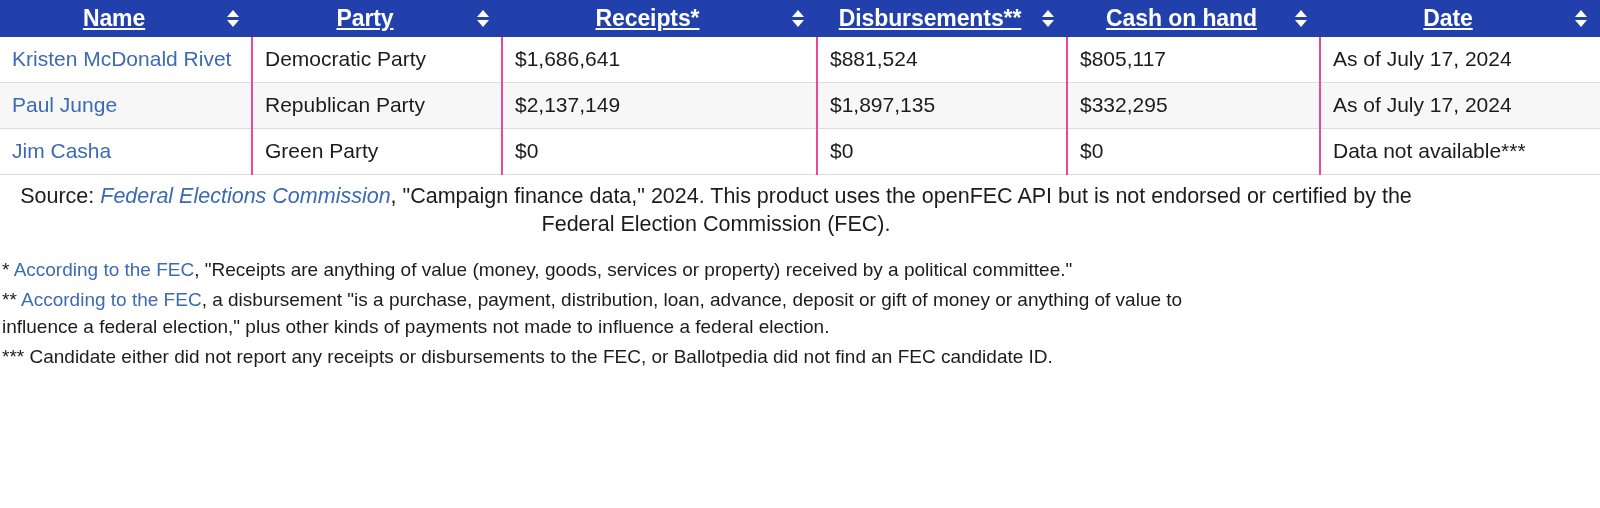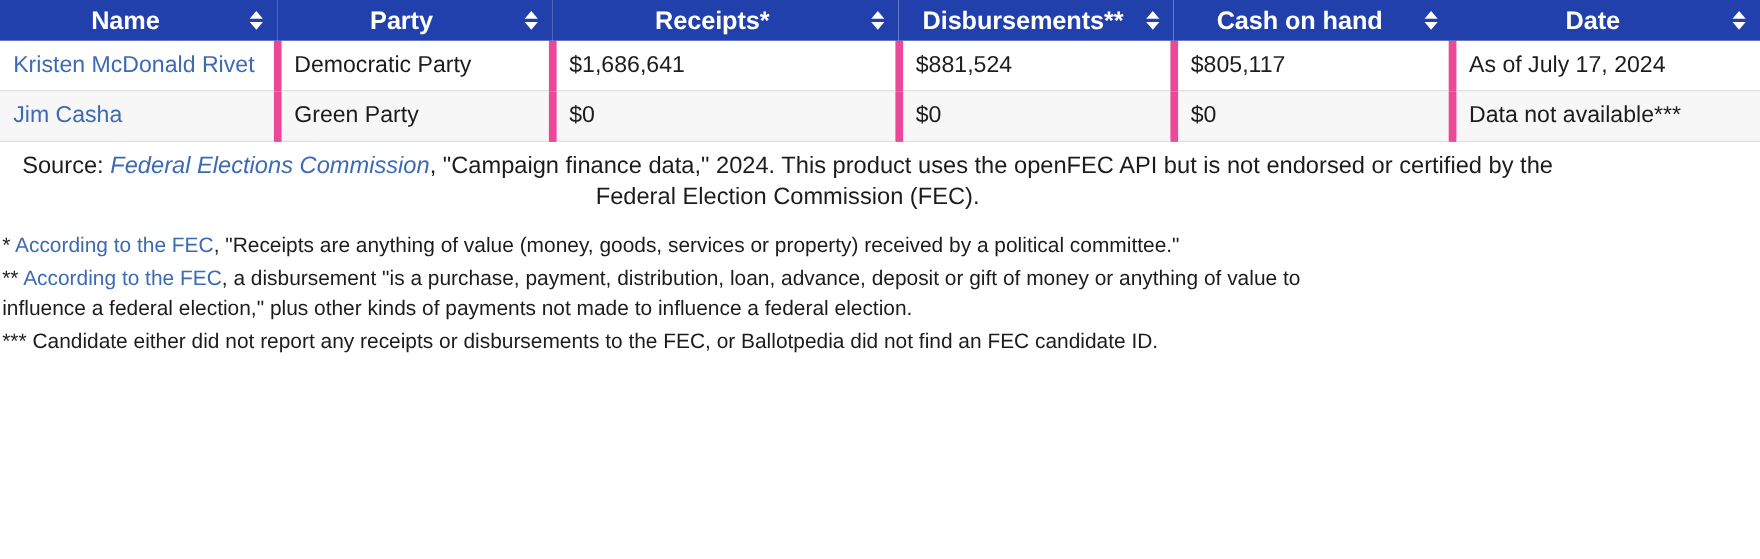--- a/index.html
+++ b/index.html
@@ -44,20 +44,21 @@
   .th-inner {
     display: flex;
     align-items: center;
     justify-content: center;
     gap: 0;
     width: 100%;
   }
   .th-label {
     flex: 1 1 auto;
     text-align: center;
+    text-decoration: underline;
   }
   .sort-icon {
     flex: 0 0 auto;
     width: 18px;
     height: 22px;
     display: inline-flex;
     flex-direction: column;
     align-items: center;
     justify-content: center;
     gap: 3px;
@@ -74,21 +75,21 @@
     width: 0; height: 0;
     border-left: 6px solid transparent;
     border-right: 6px solid transparent;
     border-top: 7px solid #ffffff;
   }
 
   table.finance tbody td {
     font-size: 21px;
     padding: 8px 12px 9px 12px;
     vertical-align: middle;
-    border-right: 7px solid #ec4899;
+    border-right: 2px solid #ec4899;
     border-bottom: 1px solid #dcdcdc;
     line-height: 1.33;
     color: #1c1c1c;
   }
   table.finance tbody td:last-child { border-right: none; }
   table.finance tbody tr:nth-child(odd)  td { background: #ffffff; }
   table.finance tbody tr:nth-child(even) td { background: #f7f7f7; }
 
   td.name-cell { padding-left: 6px; }
   td.name-cell a,
@@ -214,20 +215,28 @@
     <tbody>
       <tr>
         <td class="name-cell"><span class="cand-link">Kristen McDonald Rivet</span></td>
         <td>Democratic Party</td>
         <td>$1,686,641</td>
         <td>$881,524</td>
         <td>$805,117</td>
         <td>As of July 17, 2024</td>
       </tr>
       <tr>
+        <td class="name-cell"><span class="cand-link">Paul Junge</span></td>
+        <td>Republican Party</td>
+        <td>$2,137,149</td>
+        <td>$1,897,135</td>
+        <td>$332,295</td>
+        <td>As of July 17, 2024</td>
+      </tr>
+      <tr>
         <td class="name-cell"><span class="cand-link">Jim Casha</span></td>
         <td>Green Party</td>
         <td>$0</td>
         <td>$0</td>
         <td>$0</td>
         <td>Data not available***</td>
       </tr>
     </tbody>
   </table>
 

